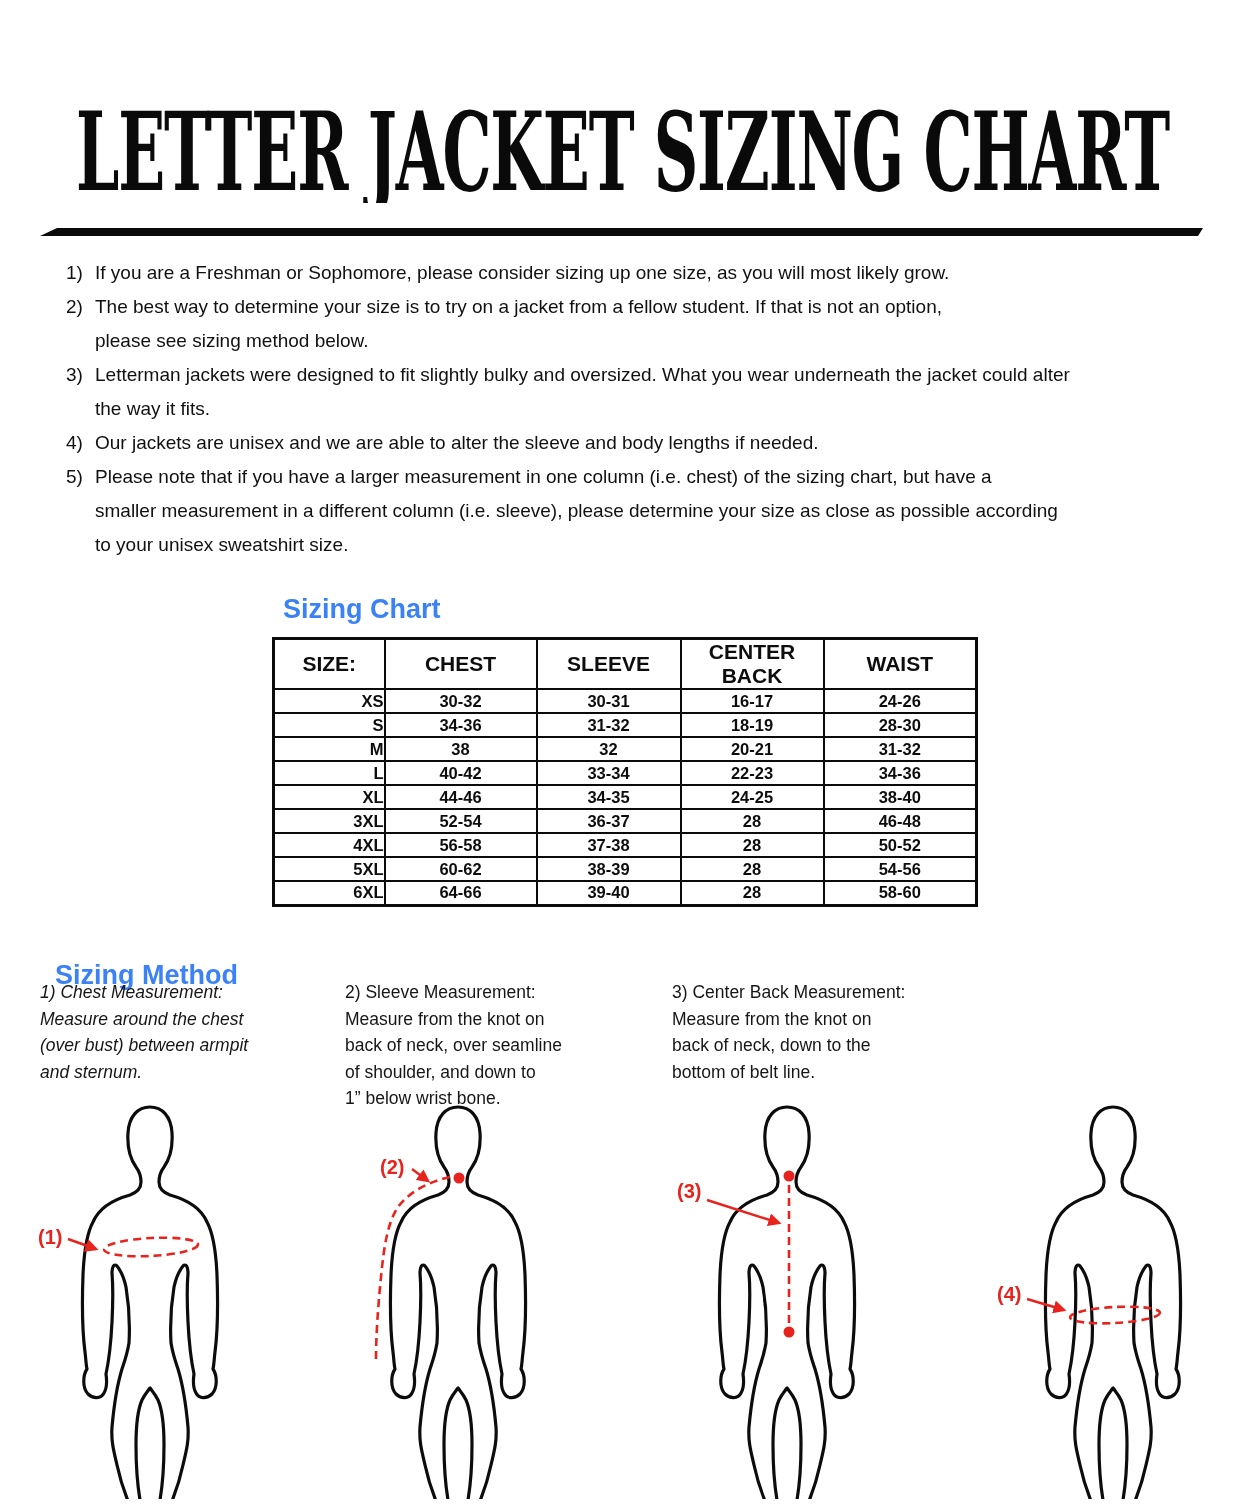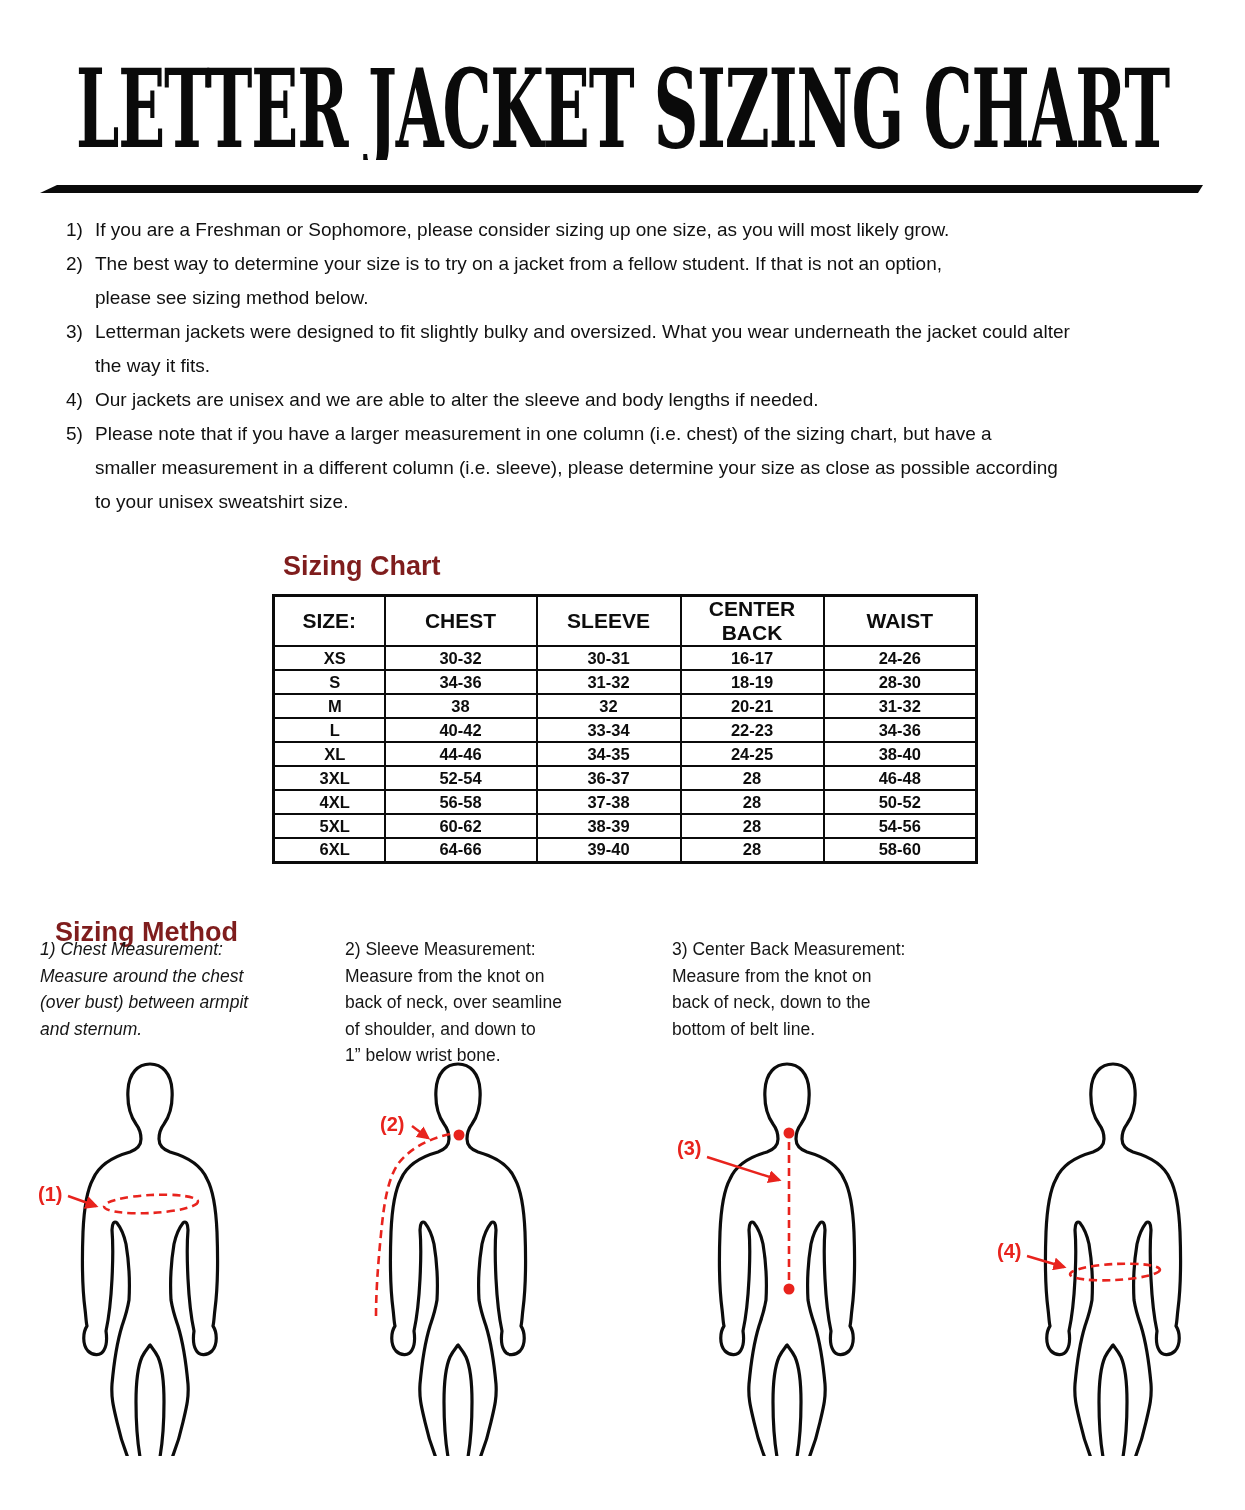--- a/index.html
+++ b/index.html
@@ -1,20 +1,20 @@
 <!DOCTYPE html>
 <html style="--annotation_red: #e8231d; --ink: #0b0b0b;"><head>
 <meta charset="utf-8">
 <style>
   :root { --annotation_red:#e8231d; --ink:#0b0b0b; }
   * { box-sizing:border-box; }
   html,body { margin:0; padding:0; background:#ffffff; }
   .page {
     position:relative; width:1245px; height:1456px; background:#ffffff;
-    font-family:"Liberation Sans", sans-serif; color:#000; overflow:hidden;
+    font-family:"Liberation Sans", sans-serif; color:#000; overflow:hidden;margin-top:43px;
   }
 
   
   .title-svg { position:absolute; left:0; top:28px; width:1245px; height:132px; }
   .title-text {
     font-family:"DejaVu Serif", serif; font-weight:900; font-size:108px;
     fill:#0a0a0a; letter-spacing:-2px;
   }
 
   
@@ -24,37 +24,37 @@
     clip-path:polygon(17px 0, 100% 0, calc(100% - 5px) 100%, 0 100%);
   }
 
   
   .notes { position:absolute; left:66px; top:213px; width:1155px; }
   .note { display:flex; align-items:flex-start; font-size:19px; line-height:34px; color:#111; }
   .note-num { flex:none; width:29px; }
   .note-text { white-space:pre-line; }
 
   
-  h2 { margin:0; font-size:27px; font-weight:bold; color:#7f1d1d; }
+  h2 { margin:0; font-size:27px; font-weight:bold; color:#3b82f6; }
   .chart-heading { position:absolute; left:283px; top:551px; }
   .method-heading { position:absolute; left:55px; top:917px; }
 
   
   .sizing-table {
     position:absolute; left:272px; top:594px; width:703px;
     border-collapse:collapse; table-layout:fixed;
     border:3px solid var(--ink);
   }
   .sizing-table th, .sizing-table td {
     border:2px solid var(--ink); font-weight:bold; color:#0d0d0d;
     padding:0; text-align:center; overflow:hidden;
   }
   .sizing-table th { font-size:21px; height:31px; }
   .sizing-table td { font-size:16.5px; height:24px; }
-  .sizing-table td.size-col { text-align:center; padding-left:11px; }
+  .sizing-table td.size-col { text-align:right; padding-left:11px; }
 
   
   .method-item {
     position:absolute; top:936px; font-size:17.5px; line-height:26.5px;
     color:#161616; white-space:pre-line;
   }
   .method-0 { left:40px;   width:300px;font-style:italic; }
   .method-1 { left:345px;  width:315px; }
   .method-2 { left:672px;  width:325px; }
   .method-3 { left:1005px; width:235px; }

